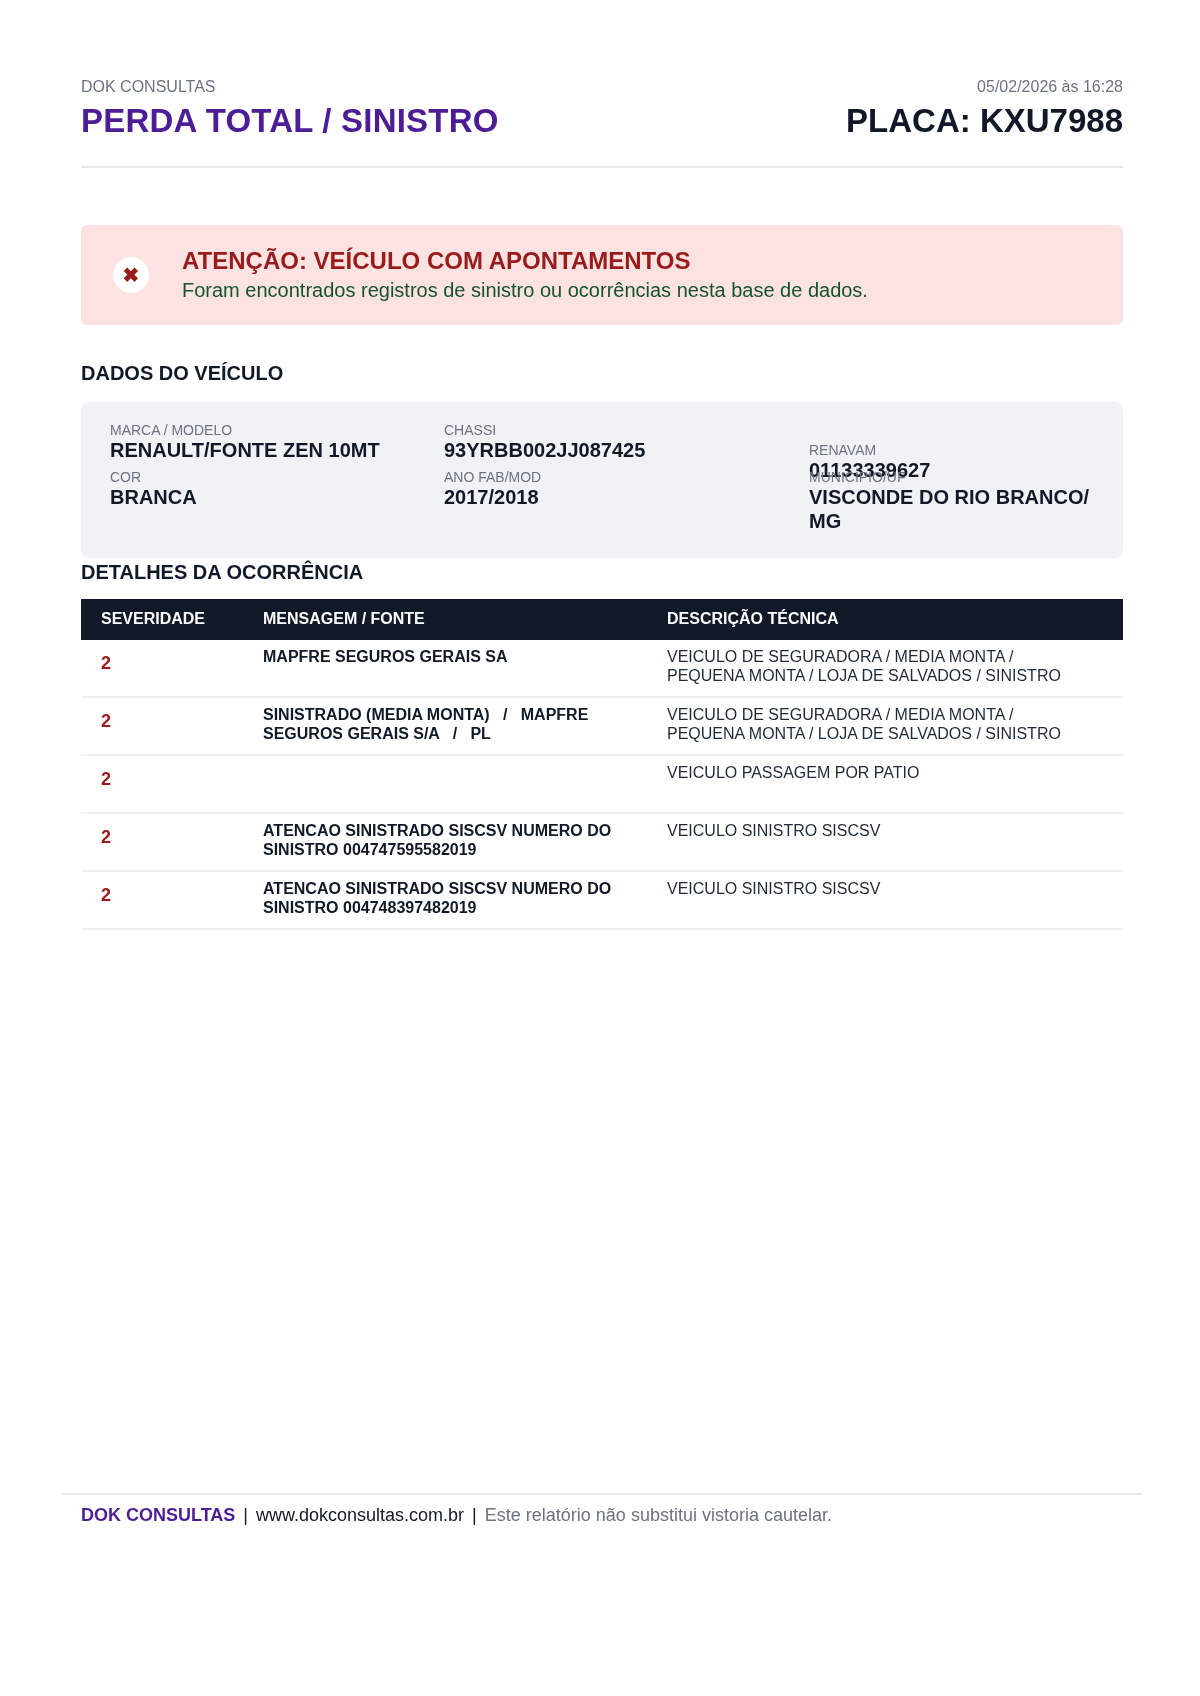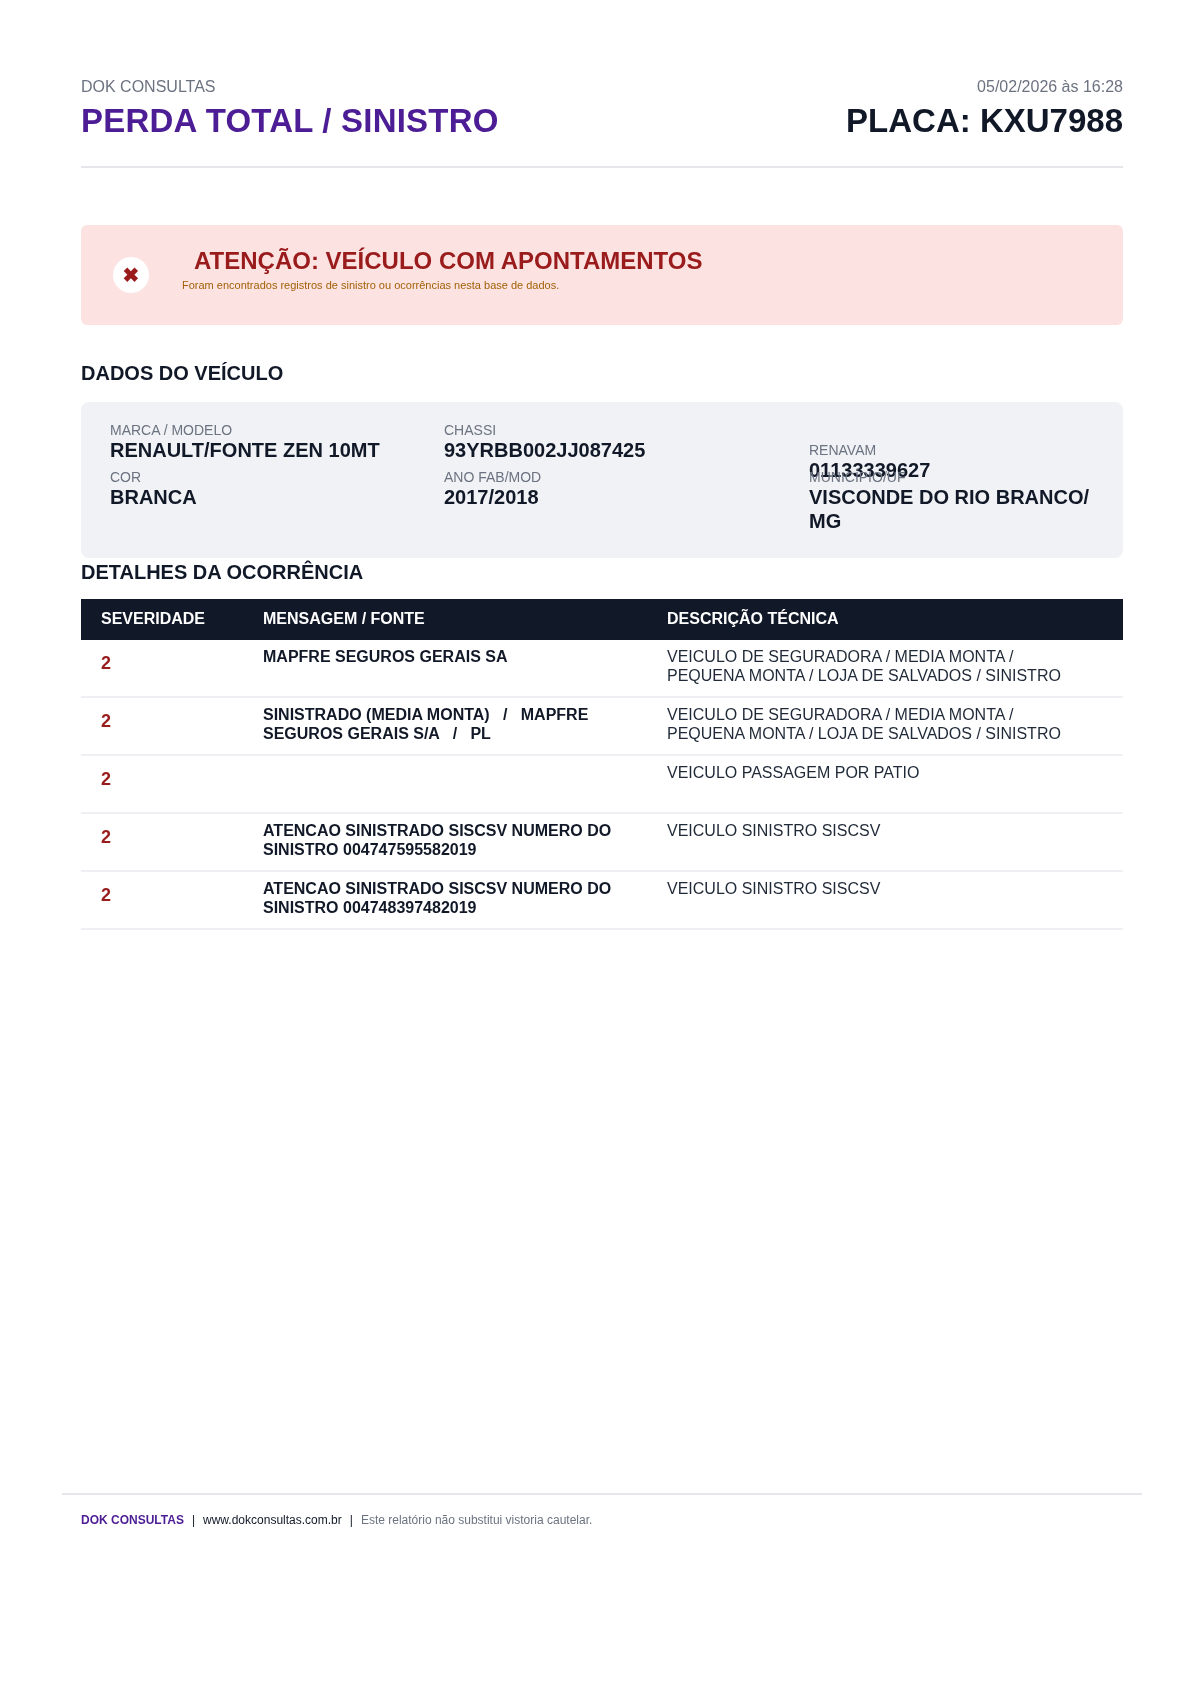--- a/index.html
+++ b/index.html
@@ -9,42 +9,42 @@
   .page { position: absolute; left: 81px; top: 0; width: 1042px; }
 
   .header { position: absolute; top: 76px; left: 0; width: 1042px; height: 92px; border-bottom: 2px solid #e5e7eb; }
   .brand-small { position: absolute; left: 0; top: 2px; font-size: 16px; color: #6b7280; }
   .report-title { position: absolute; left: 0; top: 26px; font-size: 33px; font-weight: bold; color: #4c1d95; letter-spacing: 0.2px; }
   .datetime { position: absolute; right: 0; top: 2px; font-size: 16px; color: #6b7280; }
   .plate { position: absolute; right: 0; top: 26px; font-size: 33px; font-weight: bold; color: #111827; margin-left: 16px; }
 
   .alert { position: absolute; top: 225px; left: 0; width: 1042px; height: 100px; background: #fde2e2; border-radius: 6px; }
   .alert-icon { position: absolute; left: 32px; top: 32px; width: 36px; height: 36px; border-radius: 50%; background: #ffffff; display: flex; align-items: center; justify-content: center; color: #991b1b; font-size: 20px; font-weight: bold; }
-  .alert-title { position: absolute; left: 101px; top: 22px; font-size: 24px; font-weight: bold; color: #991b1b; margin-left: 12px; }
-  .alert-text { position: absolute; left: 101px; top: 54px; font-size: 11px; color: #a16207; }
+  .alert-title { position: absolute; left: 101px; top: 22px; font-size: 24px; font-weight: bold; color: #991b1b; }
+  .alert-text { position: absolute; left: 101px; top: 54px; font-size: 20px; color: #14532d; }
 
   .section-title { position: absolute; left: 0; font-size: 20px; font-weight: bold; color: #111827; }
   .st-vehicle { top: 362px; }
   .st-details { top: 561px; }
 
   .vehicle-card { position: absolute; top: 402px; left: 0; width: 1042px; height: 156px; background: #f1f2f5; border-radius: 8px; }
   .field { position: absolute; }
   .field-label { font-size: 14px; color: #6b7280; line-height: 16px; }
   .field-value { font-size: 20px; font-weight: bold; color: #111827; line-height: 24px; }
 
   .table { position: absolute; top: 599px; left: 0; width: 1042px; }
   .thead { height: 41px; background: #111827; color: #ffffff; position: relative; }
   .th { position: absolute; top: 11px; font-size: 16px; font-weight: bold; }
   .trow { position: relative; height: 58px; border-bottom: 2px solid #eef0f3; }
   .c-sev { position: absolute; left: 20px; top: 13px; font-size: 18px; font-weight: bold; color: #991b1b; }
   .c-msg { position: absolute; left: 182px; top: 7px; width: 370px; font-size: 16px; font-weight: bold; color: #111827; line-height: 19px; white-space: pre-wrap; }
   .c-desc { position: absolute; left: 586px; top: 7px; width: 420px; font-size: 16px; color: #1f2937; line-height: 19px; }
 
   .footer { position: absolute; top: 1493px; left: 62px; width: 1080px; border-top: 2px solid #e5e7eb; }
-  .footer-line { position: absolute; left: 19px; top: 18px; font-size: 12px; white-space: nowrap; }
+  .footer-line { position: absolute; left: 19px; top: 10px; font-size: 18px; white-space: nowrap; }
   .footer-brand { color: #4c1d95; font-weight: bold; }
   .footer-sep { color: #111827; margin: 0 8px; }
   .footer-url { color: #111827; }
   .footer-note { color: #6b7280; }
 </style>
 </head>
 <body>
 
 <div class="page">
 

